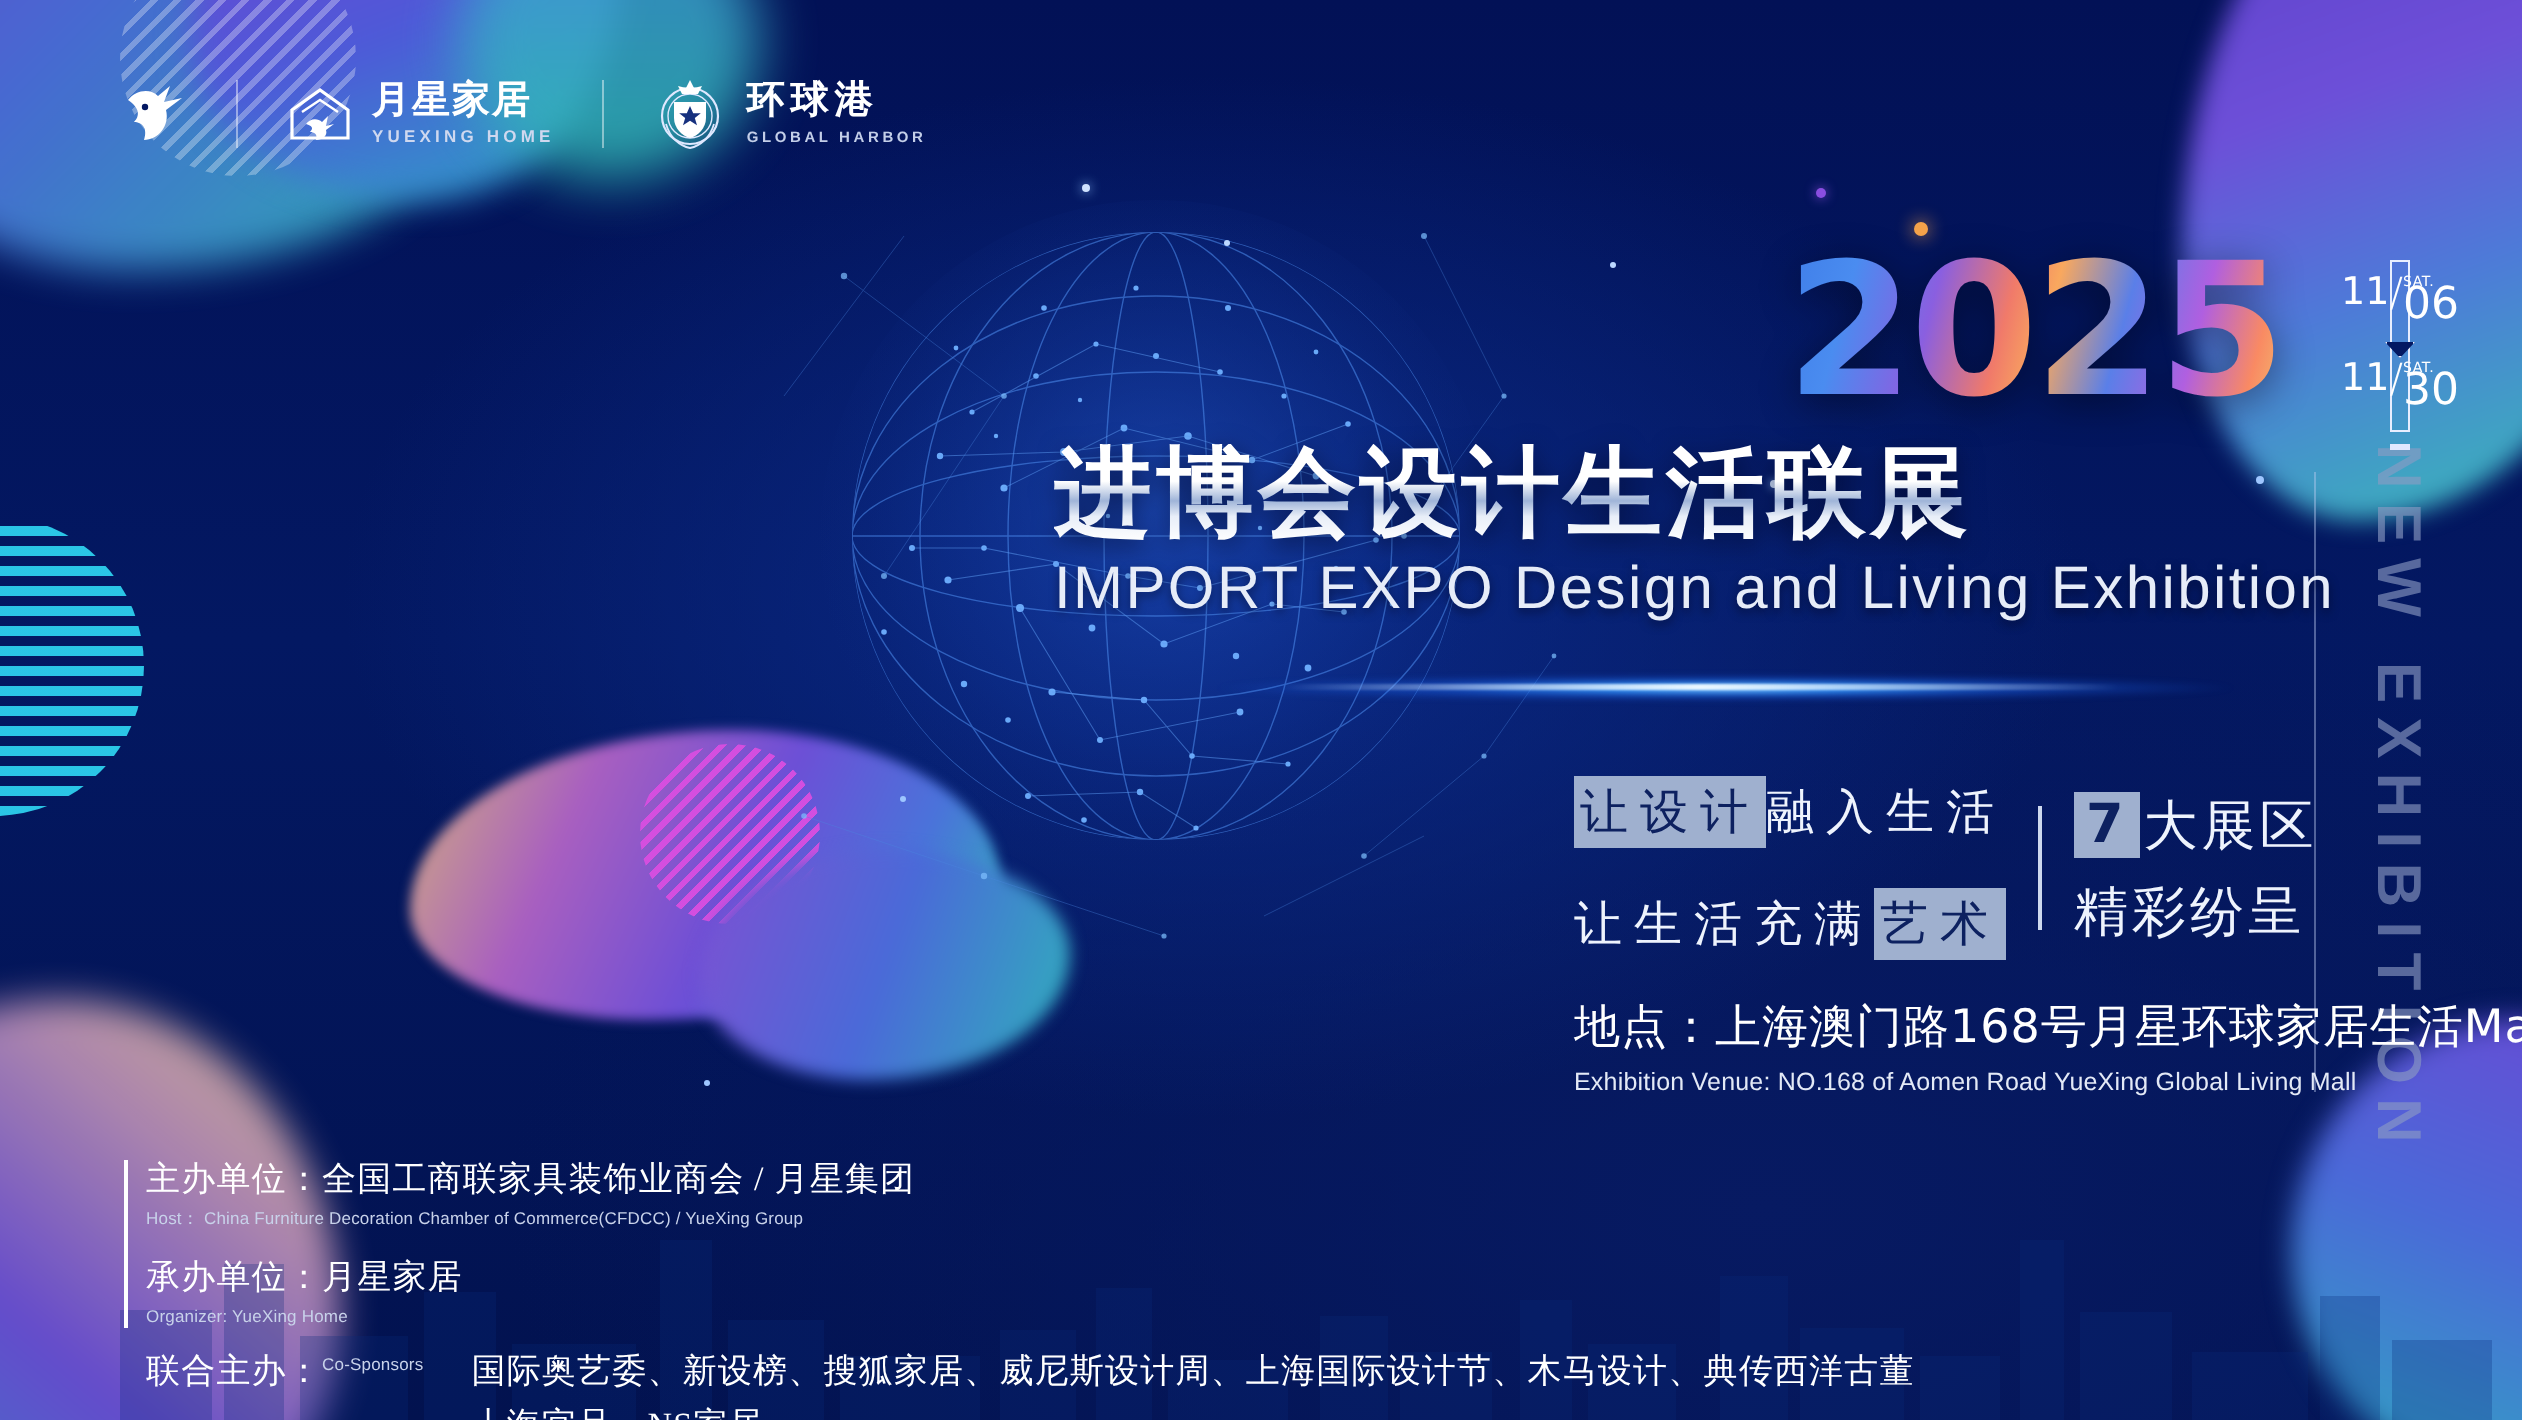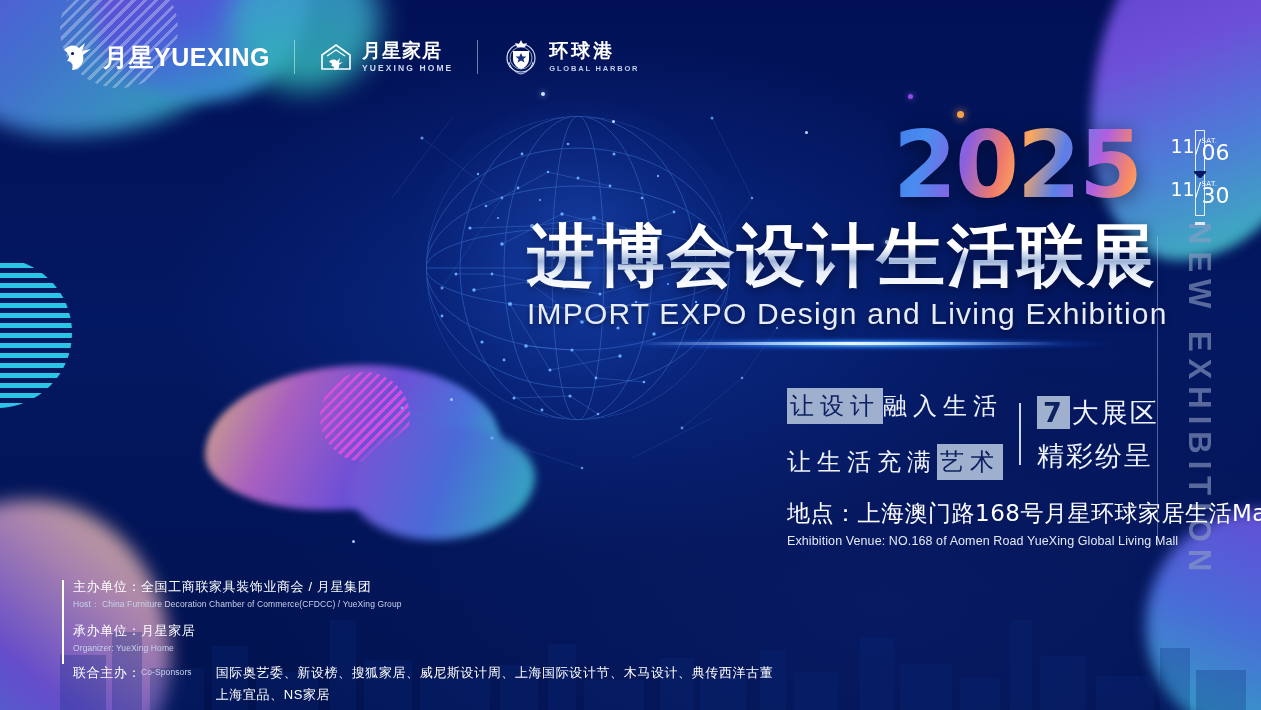--- a/index.html
+++ b/index.html
@@ -189,21 +189,21 @@
     transform:scaleY(1);
   }
   .vertical-rule{
     position:absolute; right:103px; top:236px; width:1.5px; height:310px;
     background:rgba(190,205,240,.42);
   }
 
   
   .title-block{ position:absolute; left:527px; top:222px; z-index:10; }
   .title-cn{
-    font-size:68px; font-weight:700; line-height:1;
+    font-size:49px; font-weight:700; line-height:1;
     letter-spacing:2px;
     font-family:"DejaVu Sans", sans-serif;
     background:linear-gradient(180deg,#ffffff 0%, #ffffff 38%, #9fb4d8 58%, #e8eef8 74%, #ffffff 100%);
     -webkit-background-clip:text; background-clip:text;
     -webkit-text-fill-color:transparent; color:transparent;
     filter:drop-shadow(0 3px 6px rgba(0,0,20,.55));
     white-space:nowrap;
   }
   .title-en{
     margin-top:7px;
@@ -243,22 +243,22 @@
              font-family:"Liberation Sans", sans-serif; white-space:nowrap; }
 
   
   .credits{ position:absolute; left:73px; top:578px; z-index:10; }
   .credits-rule{
     position:absolute; left:-11px; top:2px; width:2px; height:84px;
     background:#ffffff;
   }
   .cred-row{ margin-bottom:11px; }
   .cred-row:last-child{ margin-bottom:0; }
-  .cred-cn{ font-size:13px; color:#ffffff; letter-spacing:.6px;
-            font-family:Liberation Sans, sans-serif; white-space:nowrap; }
+  .cred-cn{ font-size:17px; color:#ffffff; letter-spacing:.6px;
+            font-family:Liberation Serif, serif; white-space:nowrap; }
   .cred-en{ font-size:8.5px; color:#c8d2ea; margin-top:3px; letter-spacing:.1px;
             font-family:"Liberation Sans", sans-serif; white-space:nowrap; }
   .cred-flex{ display:flex; align-items:flex-start; }
   .cred-label{ display:flex; flex-direction:row; min-width:68px; }
   .cred-values{ display:flex; flex-direction:column; margin-left:24px; }
   .cred-values .cred-cn{ margin-bottom:4px; }
 </style>
 </head>
 <body>
 
@@ -435,21 +435,20 @@
 
   <div class="logobar">
 
     <div class="logo-unit">
       <span class="mark-yuexing">
         <svg viewBox="0 0 36 32" width="36" height="32">
           <path d="M6 9 C10 4, 17 3, 21 7 L27 2 L24 10 L33 8 L25 14 C27 22, 21 29, 14 29 C16 23, 13 20, 9 20 C12 17, 12 13, 6 9 Z" fill="#ffffff"></path>
           <circle cx="14.5" cy="12.5" r="1.6" fill="#031862"></circle>
         </svg>
       </span>
-      <span class="logo-yuexing-text">月星YUEXING</span>
     </div>
 
     <div class="logo-sep"></div>
 
     <div class="logo-unit">
       <span class="mark-home">
         <svg viewBox="0 0 34 30" width="34" height="30">
           <path d="M3 13 L17 3 L31 13 L31 27 L3 27 Z" fill="none" stroke="#ffffff" stroke-width="1.6"></path>
           <path d="M8 14 L17 8 L26 14" fill="none" stroke="#ffffff" stroke-width="1.2"></path>
           <path d="M10 20 C12 17, 16 17, 18 19 L21 16 L20 21 L24 20 L20 23 C21 26, 18 28, 15 28 C16 25, 14 24, 12 24 C14 22, 13 21, 10 20 Z" fill="#ffffff"></path>

